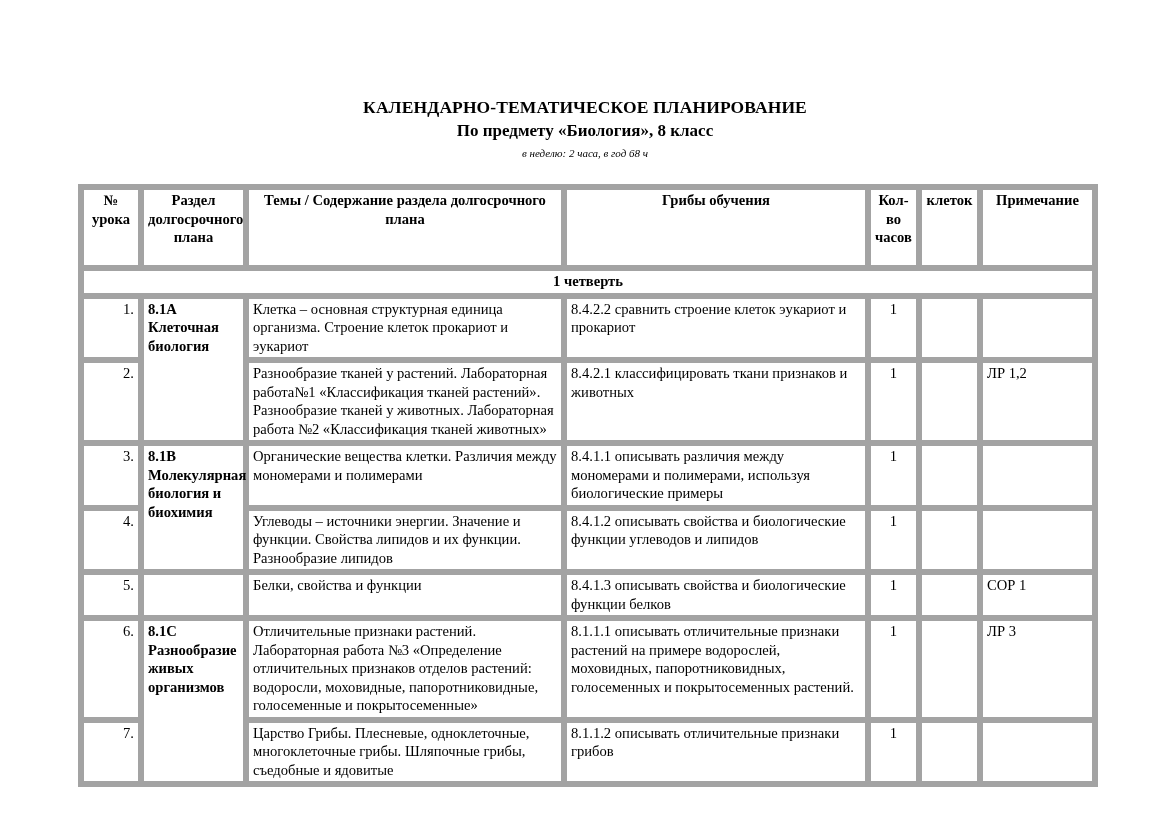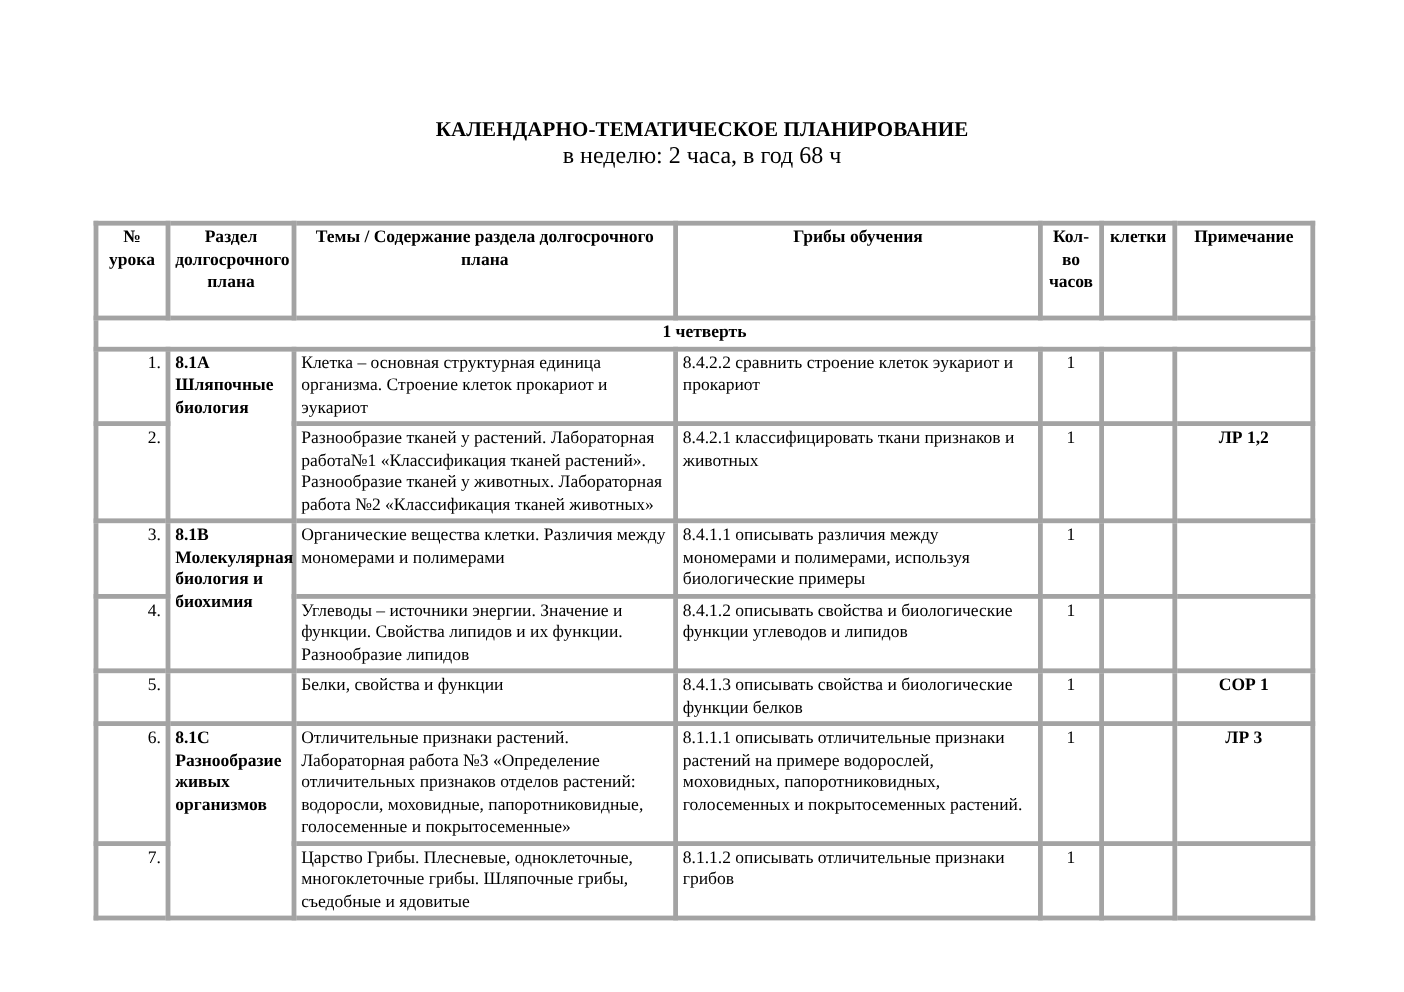--- a/index.html
+++ b/index.html
@@ -28,35 +28,36 @@
     font-weight: bold;
     letter-spacing: 0.1px;
     line-height: 23px;
   }
   .title-sub {
     font-size: 17px;
     font-weight: bold;
     line-height: 23px;
   }
   .title-note {
-    font-size: 20px;
+    font-size: 11px;
+    font-style: italic;
     line-height: 23px;
   }
 
   table.ktp {
     position: absolute;
     left: 78px;
     top: 184px;
     width: 1014px;
     border-collapse: collapse;
     table-layout: fixed;
     font-size: 14.6px;
   }
   table.ktp td, table.ktp th {
-    border: 4px solid #a3a3a3;
+    border: 6px solid #a3a3a3;
     vertical-align: top;
     padding: 1px 4px 2px 4px;
     line-height: 18.5px;
   }
   th.hd {
     text-align: center;
     font-weight: bold;
     vertical-align: top;
     padding-top: 3px;
   }
@@ -73,71 +74,71 @@
     padding-right: 12px;
     white-space: nowrap;
   }
   td.sect {
     font-weight: bold;
   }
   td.hours {
     text-align: center;
   }
   td.note {
-    text-align: center;
-    font-weight: bold;
+    font-weight: normal;
   }
   td.quarter {
     text-align: center;
     font-weight: bold;
     padding-top: 1px;
     padding-bottom: 1px;
     margin-left: 36px;
   }
   .hdr-row th { height: 72px; }
 </style>
 </head>
 <body>
 
 <div class="page">
 
   <div class="titles">
     <div class="title-main">КАЛЕНДАРНО-ТЕМАТИЧЕСКОЕ ПЛАНИРОВАНИЕ</div>
+    <div class="title-sub">По предмету «Биология», 8 класс</div>
     <div class="title-note">в неделю: 2 часа, в год 68 ч</div>
   </div>
 
   <table class="ktp">
     <colgroup>
       <col class="col-num">
       <col class="col-sect">
       <col class="col-theme">
       <col class="col-goal">
       <col class="col-hours">
       <col class="col-dates">
       <col class="col-note">
     </colgroup>
     <thead>
       <tr class="hdr-row">
         <th class="hd">№ урока</th>
         <th class="hd">Раздел долгосрочного плана</th>
         <th class="hd">Темы / Содержание раздела долгосрочного плана</th>
         <th class="hd">Грибы обучения</th>
         <th class="hd">Кол-во часов</th>
-        <th class="hd">клетки</th>
+        <th class="hd">клеток</th>
         <th class="hd">Примечание</th>
       </tr>
     </thead>
     <tbody>
       <tr>
         <td class="quarter" colspan="7">1 четверть</td>
       </tr>
 
       <tr>
         <td class="num">1.</td>
-        <td class="sect" rowspan="2">8.1А Шляпочные биология</td>
+        <td class="sect" rowspan="2">8.1А Клеточная биология</td>
         <td>Клетка – основная структурная единица организма. Строение клеток прокариот и эукариот</td>
         <td>8.4.2.2 сравнить строение клеток эукариот и прокариот</td>
         <td class="hours">1</td>
         <td></td>
         <td class="note"></td>
       </tr>
 
       <tr>
         <td class="num">2.</td>
         <td>Разнообразие тканей у растений. Лабораторная работа№1 «Классификация тканей растений». Разнообразие тканей у животных. Лабораторная работа №2 «Классификация тканей животных»</td>

